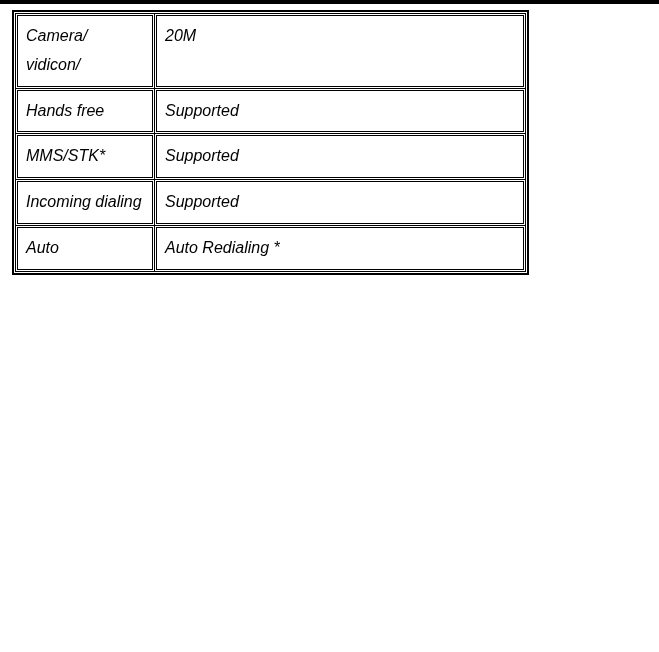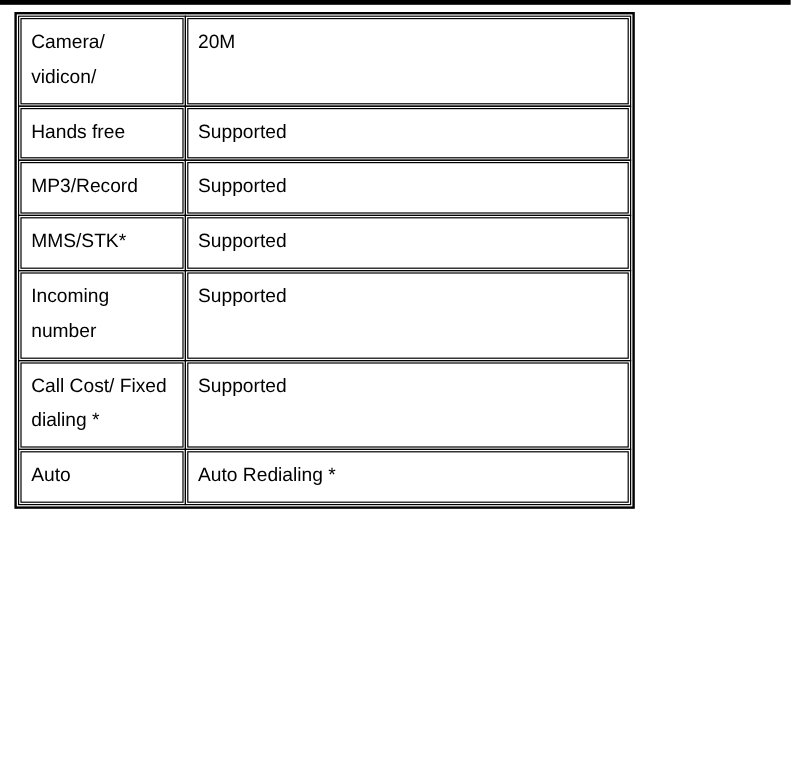--- a/index.html
+++ b/index.html
@@ -16,20 +16,21 @@
       position: relative;
     }
     .top-bar {
       width: 100%;
       height: 4px;
       background: #000;
     }
     .table-wrap {
       padding: 6px 12px 0 12px;
       width: 541px;
+      font-style: italic;
     }
     table {
       border-collapse: separate;
       border-spacing: 3px;
       width: 100%;
       border: 2px solid #000;
     }
     td {
       border: 1px solid #000;
       padding: 6px 8px;
@@ -55,33 +56,25 @@
     <tbody>
       <tr>
         <td class="label">Camera/ vidicon/</td>
         <td class="value">20M</td>
       </tr>
       <tr>
         <td class="label">Hands free</td>
         <td class="value">Supported</td>
       </tr>
       <tr>
-        <td class="label">MP3/Record</td>
-        <td class="value">Supported</td>
-      </tr>
-      <tr>
         <td class="label">MMS/STK*</td>
         <td class="value">Supported</td>
       </tr>
       <tr>
-        <td class="label">Incoming number</td>
-        <td class="value">Supported</td>
-      </tr>
-      <tr>
-        <td class="label">Call Cost/ Fixed dialing *</td>
+        <td class="label">Incoming dialing</td>
         <td class="value">Supported</td>
       </tr>
       <tr>
         <td class="label">Auto</td>
         <td class="value">Auto Redialing *</td>
       </tr>
     </tbody>
   </table>
 </div>
 

